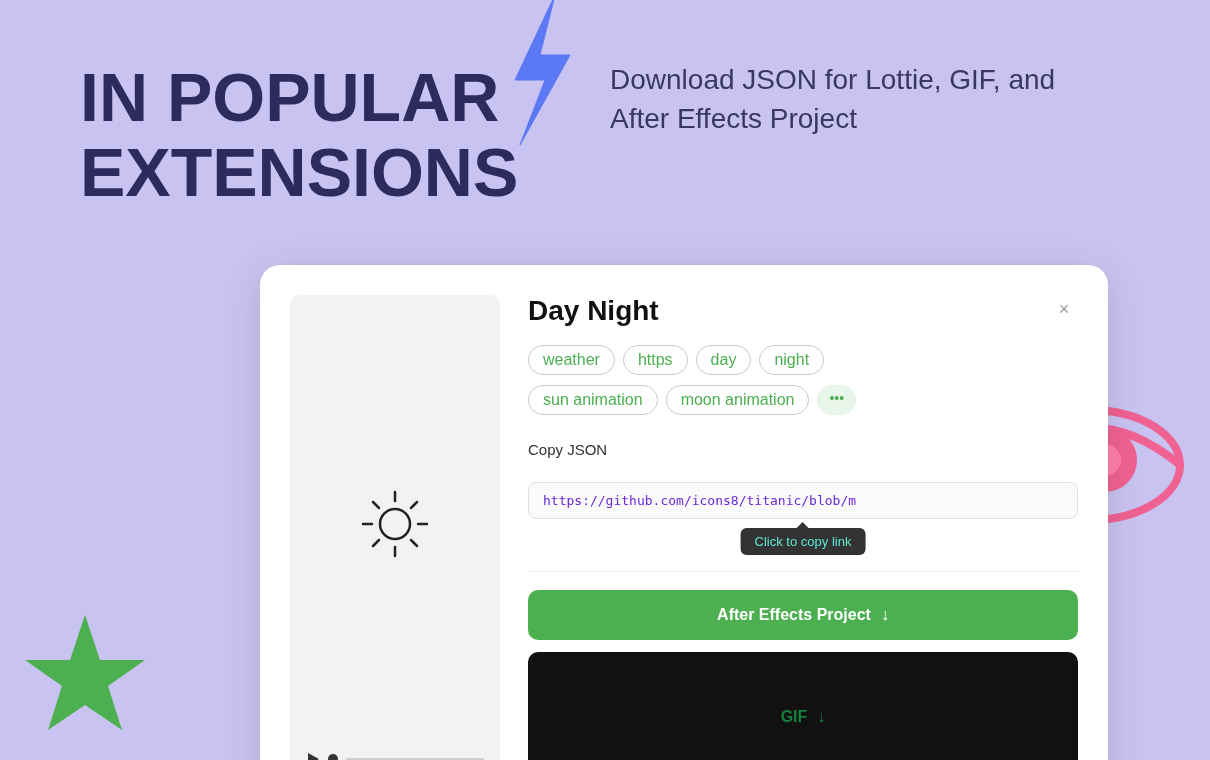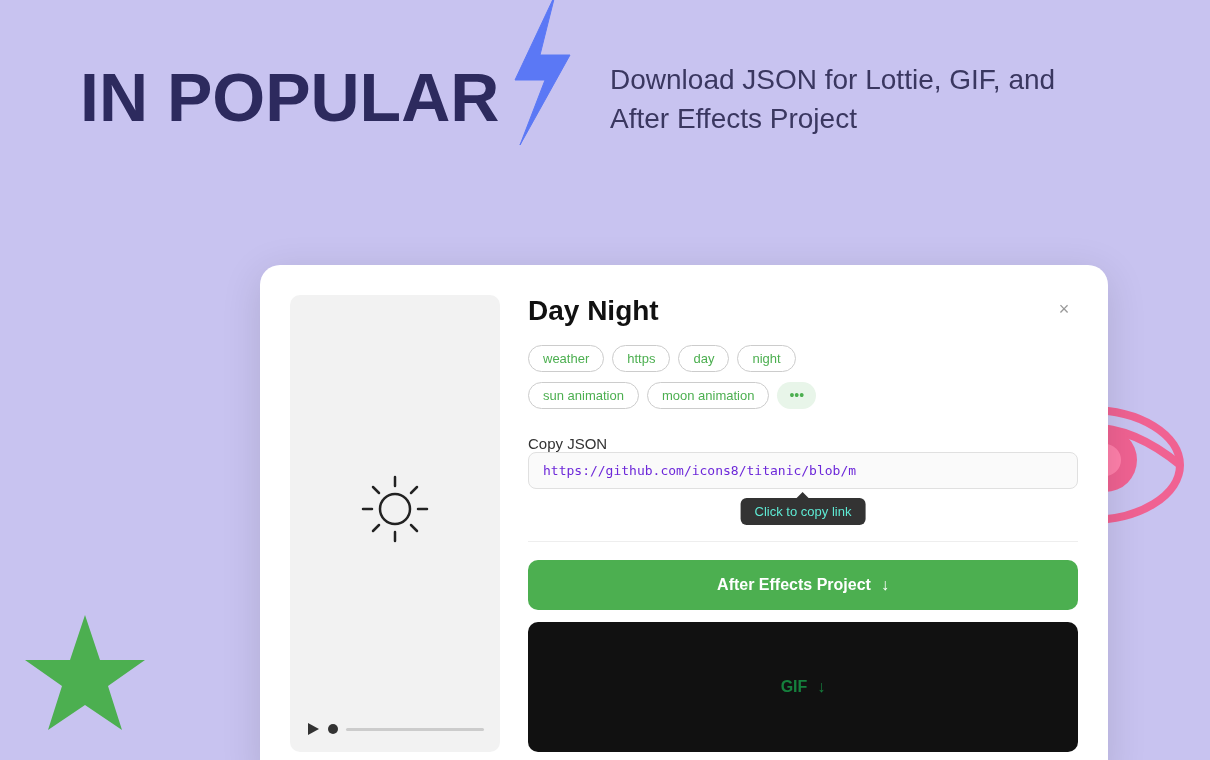--- a/index.html
+++ b/index.html
@@ -168,42 +168,42 @@
       display: flex;
       flex-wrap: wrap;
       gap: 8px;
       margin-bottom: 10px;
     }
 
     .tag {
       padding: 5px 14px;
       border-radius: 20px;
       border: 1.5px solid #ccc;
-      font-size: 13px;
+      font-size: 16px;
       color: #4caf50;
       background: transparent;
       cursor: pointer;
     }
 
     .tag-more {
       padding: 5px 12px;
       border-radius: 20px;
       background: #e8f5e9;
       border: none;
       font-size: 14px;
       color: #4caf50;
       cursor: pointer;
     }
 
     .copy-json-label {
       font-size: 15px;
       font-weight: 500;
       color: #333;
       margin-top: 16px;
-      margin-bottom: 0;
+      margin-bottom: 24px;
     }
 
     .json-input-wrapper {
       position: relative;
       margin-bottom: 8px;
     }
 
     .json-input {
       width: 100%;
       padding: 10px 14px;
@@ -304,20 +304,21 @@
   <circle cx="115" cy="70" r="16" fill="#ff80ab"></circle>
 </svg>
 
 <svg class="bg-star" viewBox="0 0 130 130" fill="none" xmlns="http://www.w3.org/2000/svg">
   <polygon points="65,5 80,50 125,50 88,76 102,120 65,95 28,120 42,76 5,50 50,50" fill="#4caf50"></polygon>
 </svg>
 
 <div class="header-section">
   <div class="header-title">
     <div>IN POPULAR</div>
+    <div>EXTENSIONS</div>
   </div>
 </div>
 
 <div class="header-subtitle">Download JSON for Lottie, GIF, and After Effects Project</div>
 
 <div class="modal-card">
 
   <div class="preview-panel">
 
     <svg class="sun-icon" viewBox="0 0 80 80" fill="none" xmlns="http://www.w3.org/2000/svg">

